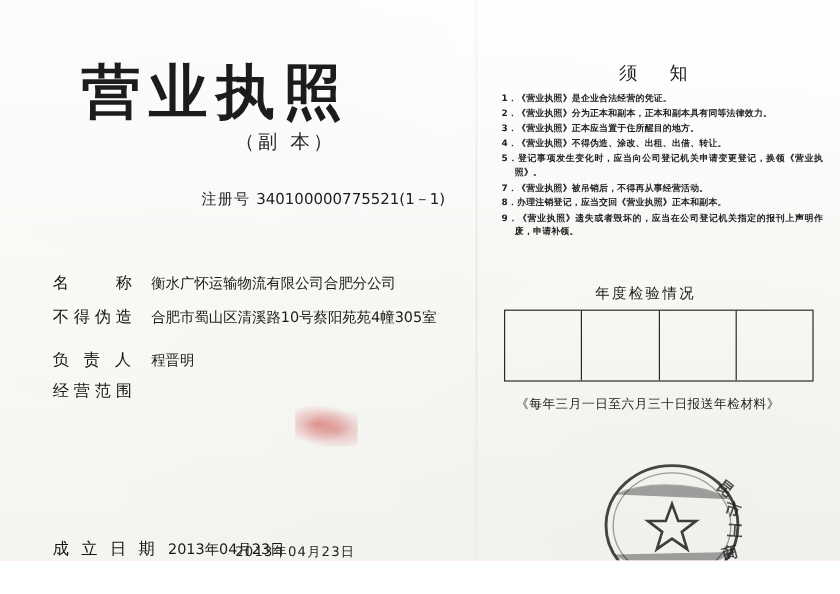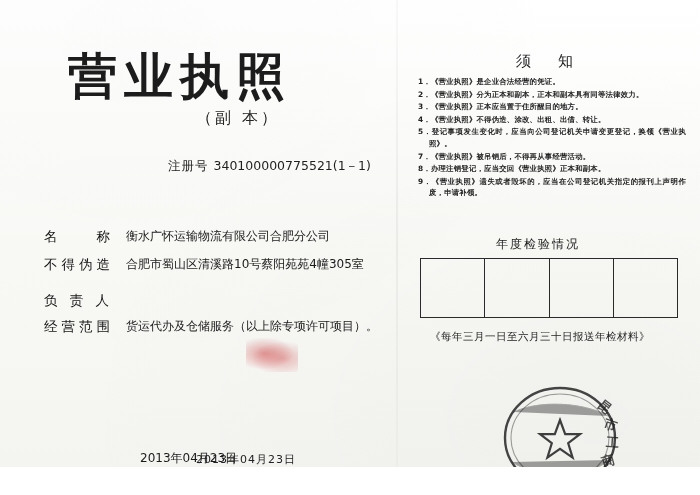--- a/index.html
+++ b/index.html
@@ -257,30 +257,31 @@
       <span class="value">衡水广怀运输物流有限公司合肥分公司</span>
     </div>
 
     <div class="field f-addr">
       <span class="label">不得伪造</span>
       <span class="value">合肥市蜀山区清溪路10号蔡阳苑苑4幢305室</span>
     </div>
 
     <div class="field f-rep">
       <span class="label">负 责 人</span>
+      <span class="value">程晋明</span>
     </div>
 
     <div class="field f-scope">
       <span class="label">经营范围</span>
-      <span class="value">货运代办及仓储服务（以上除专项许可项目）。</span>
     </div>
 
     <div class="red-smudge"></div>
 
     <div class="field f-date">
+      <span class="label">成 立 日 期</span>
       <span class="value">2013年04月23日</span>
     </div>
   </div>
 
   <div class="right">
 
     <div class="notice-title">须　知</div>
 
     <ul class="notice-list">
       <li>1．《营业执照》是企业合法经营的凭证。</li>

